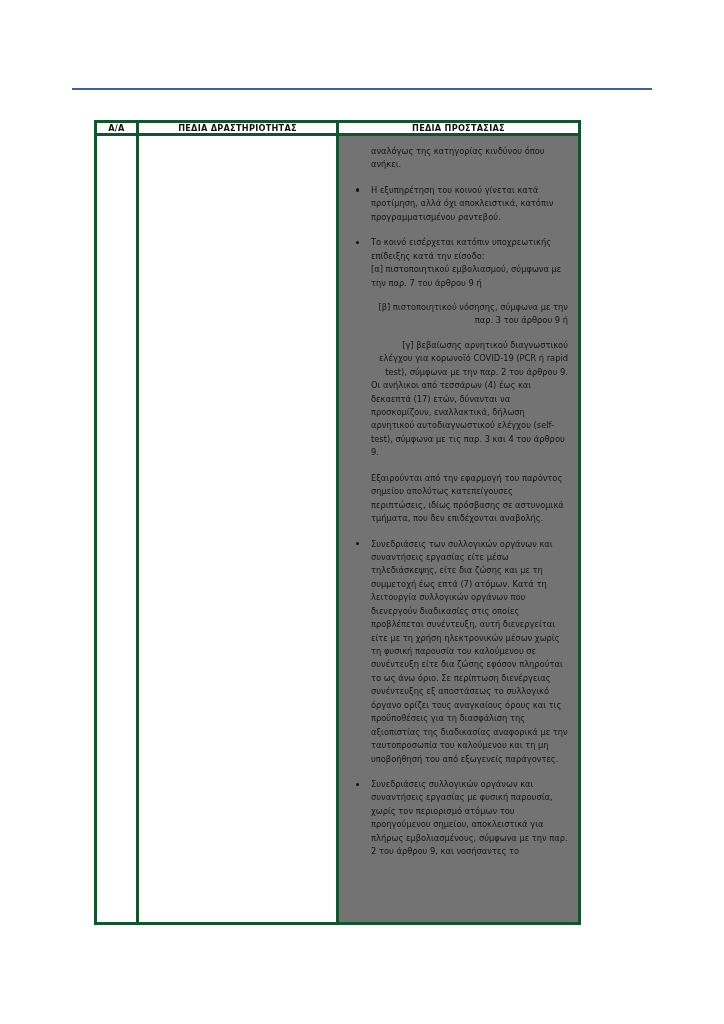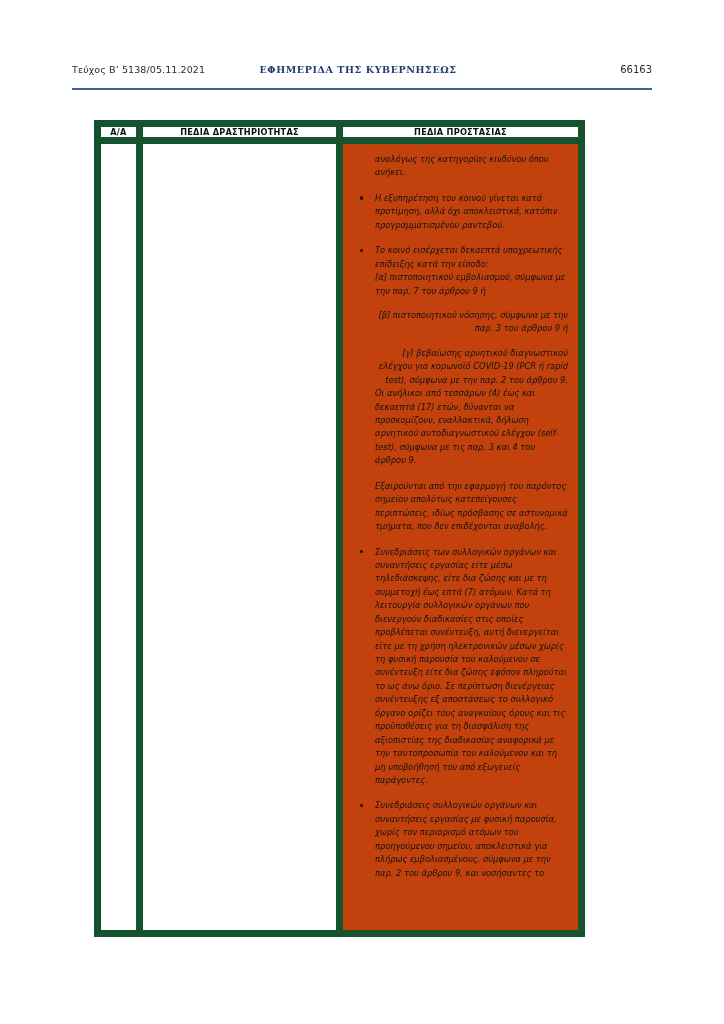--- a/index.html
+++ b/index.html
@@ -70,21 +70,21 @@
   .doc-table {
     position: absolute;
     left: 94px;
     top: 120px;
     width: 484px;
     border-collapse: collapse;
     table-layout: fixed;
   }
   .doc-table td,
   .doc-table th {
-    border: 7px solid #14532d;
+    border: 3px solid #14532d;
     vertical-align: top;
     padding: 0;
   }
   .col-aa    { width: 42px; }
   .col-field { width: 200px; }
   .col-meas  { width: 242px; }
 
   thead th {
     text-align: center;
     font-size: 8.2px;
@@ -95,23 +95,22 @@
     color: #111111;
   }
 
   td.cell-aa,
   td.cell-field {
     background: #ffffff;
     height: 786px;
   }
 
   td.cell-meas {
-    background: #c2410c;
+    background: #737373;
     padding: 9px 10px 27px 10px;
-    font-style: italic;
   }
 
   
   .meas-body {
     font-size: 8.3px;
     line-height: 1.62;
     color: #141414;
   }
   .blk {
     margin: 0 0 12px 0;
@@ -147,25 +146,20 @@
   .subline.gap {
     margin-top: 11px;
     text-align: right;
   }
 </style>
 </head>
 <body>
 
 <div class="page">
 
-  <div class="page-header">
-    <span class="header-issue">Τεύχος Β’ 5138/05.11.2021</span>
-    <span class="header-masthead">ΕΦΗΜΕΡΙΔΑ ΤΗΣ ΚΥΒΕΡΝΗΣΕΩΣ</span>
-    <span class="header-pageno">66163</span>
-  </div>
   <div class="header-rule"></div>
 
   <table class="doc-table">
     <colgroup>
       <col class="col-aa">
       <col class="col-field">
       <col class="col-meas">
     </colgroup>
     <thead>
       <tr>
@@ -183,21 +177,21 @@
 
             <div class="blk para-plain">αναλόγως της κατηγορίας κινδύνου όπου ανήκει.</div>
 
             <div class="blk bullet-row">
               <span class="dot"></span>
               <span class="btext">Η εξυπηρέτηση του κοινού γίνεται κατά προτίμηση, αλλά όχι αποκλειστικά, κατόπιν προγραμματισμένου ραντεβού.</span>
             </div>
 
             <div class="blk bullet-row">
               <span class="dot"></span>
-              <span class="btext">Το κοινό εισέρχεται δεκαεπτά υποχρεωτικής επίδειξης κατά την είσοδο:</span>
+              <span class="btext">Το κοινό εισέρχεται κατόπιν υποχρεωτικής επίδειξης κατά την είσοδο:</span>
               <span class="subline">[α] πιστοποιητικού εμβολιασμού, σύμφωνα με την παρ. 7 του άρθρου 9 ή</span>
               <span class="subline gap">[β] πιστοποιητικού νόσησης, σύμφωνα με την παρ. 3 του άρθρου 9 ή</span>
               <span class="subline gap">[γ] βεβαίωσης αρνητικού διαγνωστικού ελέγχου για κορωνοϊό COVID-19 (PCR ή rapid test), σύμφωνα με την παρ. 2 του άρθρου 9.</span>
               <span class="subline">Οι ανήλικοι από τεσσάρων (4) έως και δεκαεπτά (17) ετών, δύνανται να προσκομίζουν, εναλλακτικά, δήλωση αρνητικού αυτοδιαγνωστικού ελέγχου (self-test), σύμφωνα με τις παρ. 3 και 4 του άρθρου 9.</span>
             </div>
 
             <div class="blk para-plain">Εξαιρούνται από την εφαρμογή του παρόντος σημείου απολύτως κατεπείγουσες περιπτώσεις, ιδίως πρόσβασης σε αστυνομικά τμήματα, που δεν επιδέχονται αναβολής.</div>
 
             <div class="blk bullet-row">
               <span class="dot"></span>

